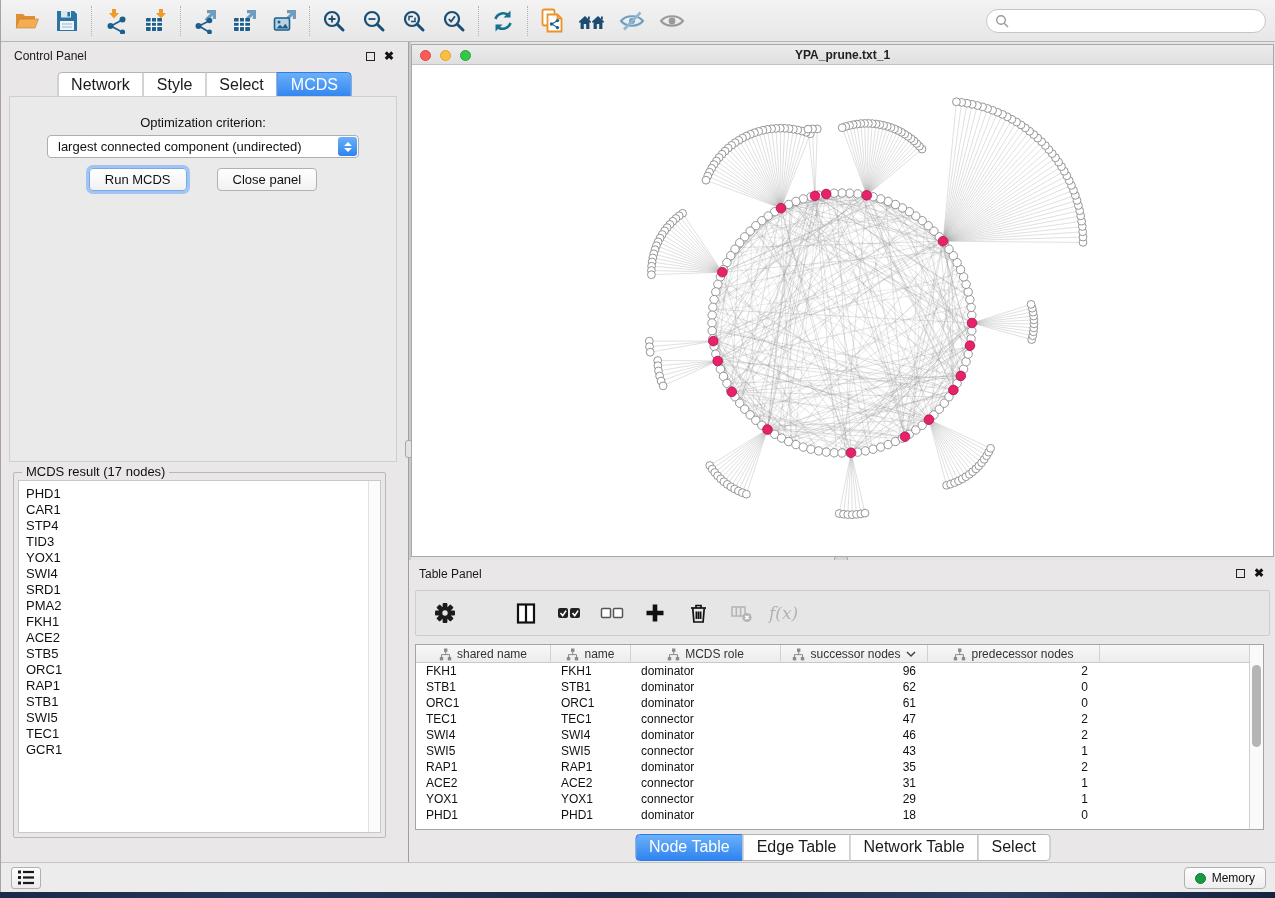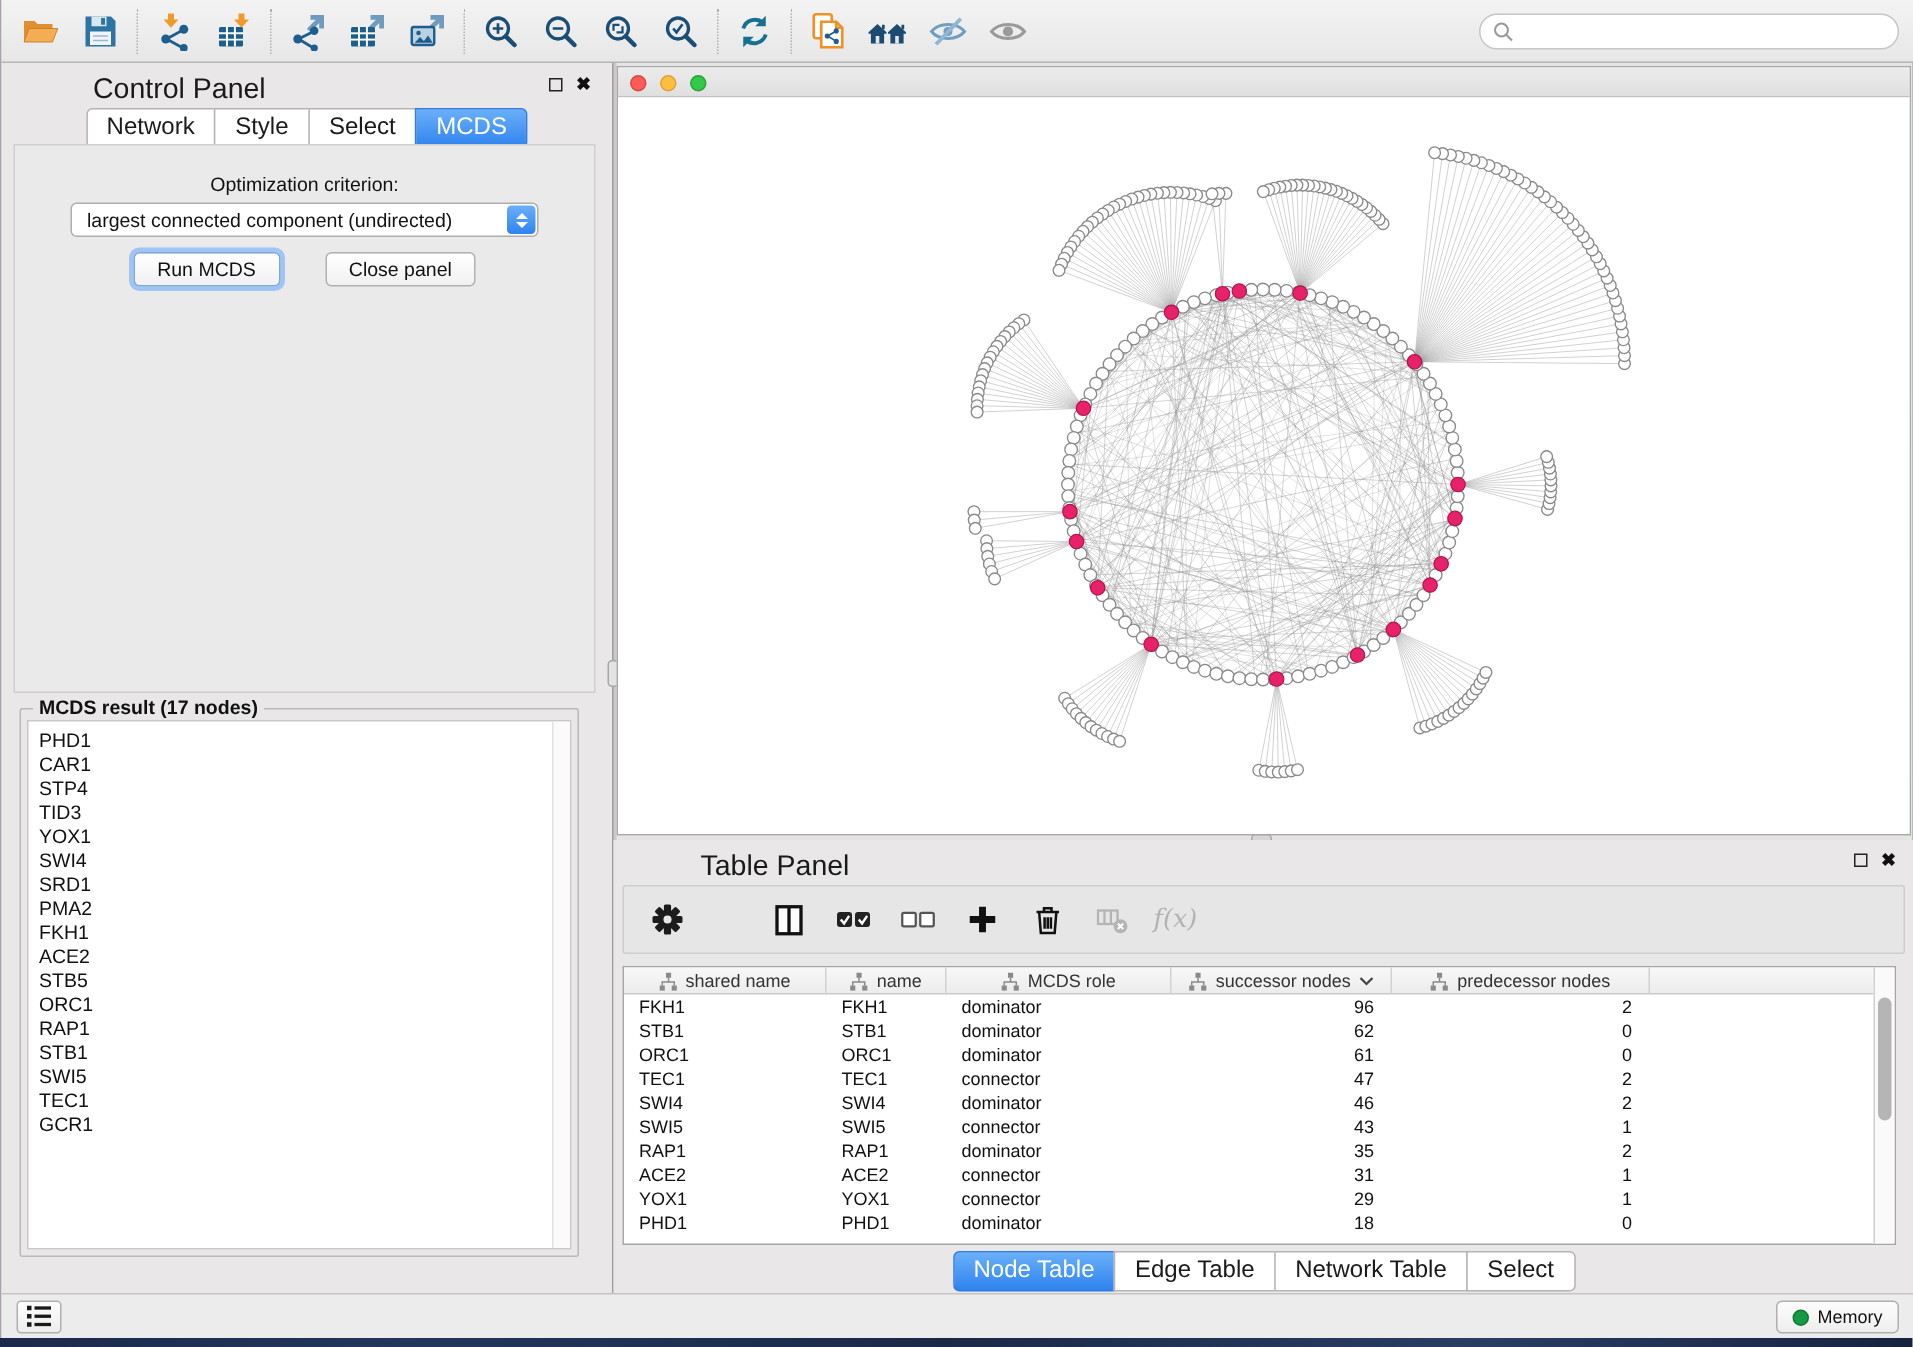--- a/index.html
+++ b/index.html
@@ -16,21 +16,21 @@
   .tbtn { width:40px; height:36px; border:none; background:transparent; display:flex;
     align-items:center; justify-content:center; cursor:pointer; }
   .tsep { width:1px; height:30px; border-left:1px dotted #b0b0b0; margin:0 4px; }
   .searchbox { position:absolute; right:10px; top:9px; width:280px; height:24px;
     background:#fff; border:1px solid #c6c6c6; border-radius:12px; display:flex; align-items:center; }
   .searchbox svg { margin-left:8px; }
   .searchbox input { border:none; outline:none; background:transparent; flex:1; height:20px;
     font-size:12px; padding:0 8px 0 4px; font-family:"Liberation Sans",sans-serif; }
 
   
-  .panel-title { font-size:19px; color:#1a1a1a;margin-left:48px; }
+  .panel-title { font-size:12px; color:#1a1a1a; }
   .win-icons { position:absolute; top:0; height:100%; display:flex; align-items:center; gap:9px; }
   .float-glyph { width:9px; height:9px; border:1.5px solid #222; display:inline-block; }
   .close-glyph { font-size:12px; font-weight:bold; color:#111; line-height:9px; }
 
   
   .control-panel { position:absolute; left:0; top:42px; width:407px; height:820px; background:#e9e7e7; }
   .cp-header { position:absolute; left:0; top:0; width:100%; height:28px; }
   .cp-header .panel-title { position:absolute; left:13px; top:7px; }
   .seg-group { display:flex; }
   .seg { padding:3px 13px 4px 13px; font-size:16px; color:#1a1a1a; background:#fff;
@@ -51,21 +51,21 @@
   .dd-up { width:0; height:0; border-left:4px solid transparent; border-right:4px solid transparent; border-bottom:4px solid #fff; }
   .dd-down { width:0; height:0; border-left:4px solid transparent; border-right:4px solid transparent; border-top:4px solid #fff; }
   .btn-row { position:absolute; top:71px; width:100%; display:flex; justify-content:center; gap:30px; }
   .pushbtn { font-size:13px; color:#111; background:linear-gradient(#ffffff,#f1f1f1);
     border:1px solid #b1b1b1; border-radius:4px; padding:3px 15px; cursor:pointer;
     font-family:"Liberation Sans",sans-serif; }
   .pushbtn.focused { box-shadow:0 0 0 3px rgba(110,170,250,.6); border-color:#7aa8e0; }
   .groupbox { position:absolute; left:12px; right:22px; top:430px; height:366px;
     border:1px solid #b9b9b9; border-radius:2px; }
   .groupbox-label { position:absolute; top:-9px; left:8px; background:#e9e7e7; padding:0 4px;
-    font-size:13px; color:#111;font-weight:bold; }
+    font-size:13px; color:#111; }
   .mcds-list { position:absolute; left:4px; right:4px; top:7px; bottom:4px; background:#fff;
     border:1px solid #c8c8c8; overflow:hidden; }
   .mcds-scroll { position:absolute; right:0; top:0; bottom:0; width:12px; background:#fbfbfb; border-left:1px solid #e2e2e2; }
   .lrow { font-size:13px; color:#111; line-height:16px; padding-left:7px; }
   .mcds-list .inner { padding-top:5px; }
 
   
   .v-splitter { position:absolute; left:407px; top:42px; width:3px; height:820px; background:#c9c9c9; border-left:1px solid #9f9f9f; }
   .v-grip { position:absolute; left:404px; top:440px; width:8px; height:18px; background:#e3e3e3; border:1px solid #a7a7a7; border-radius:3px; }
   .h-grip { position:absolute; left:833px; top:556px; width:14px; height:7px; background:#d6d6d6; border:1px solid #a7a7a7; border-radius:3px; }
@@ -342,20 +342,21 @@
   <div class="v-splitter"></div>
   <div class="v-grip"></div>
 
   <div class="net-window">
     <div class="net-titlebar">
       <span class="lights">
         <span class="light red"></span>
         <span class="light yellow"></span>
         <span class="light green"></span>
       </span>
+      <span class="net-title">YPA_prune.txt_1</span>
     </div>
     <div class="net-canvas">
       <svg id="net-svg" width="861" height="491" viewBox="0 0 861 491">
           <g>
             <line x1="369.0" y1="143.2" x2="531.2" y2="176.4" stroke="#8f8f8f" stroke-opacity="0.42" stroke-width="0.6"></line>
             <line x1="369.0" y1="143.2" x2="328.8" y2="339.6" stroke="#8f8f8f" stroke-opacity="0.42" stroke-width="0.6"></line>
             <line x1="369.0" y1="143.2" x2="439.0" y2="387.7" stroke="#8f8f8f" stroke-opacity="0.42" stroke-width="0.6"></line>
             <line x1="369.0" y1="143.2" x2="559.7" y2="266.3" stroke="#8f8f8f" stroke-opacity="0.42" stroke-width="0.6"></line>
             <line x1="369.0" y1="143.2" x2="464.1" y2="132.5" stroke="#8f8f8f" stroke-opacity="0.42" stroke-width="0.6"></line>
             <line x1="369.0" y1="143.2" x2="435.0" y2="387.9" stroke="#8f8f8f" stroke-opacity="0.42" stroke-width="0.6"></line>

